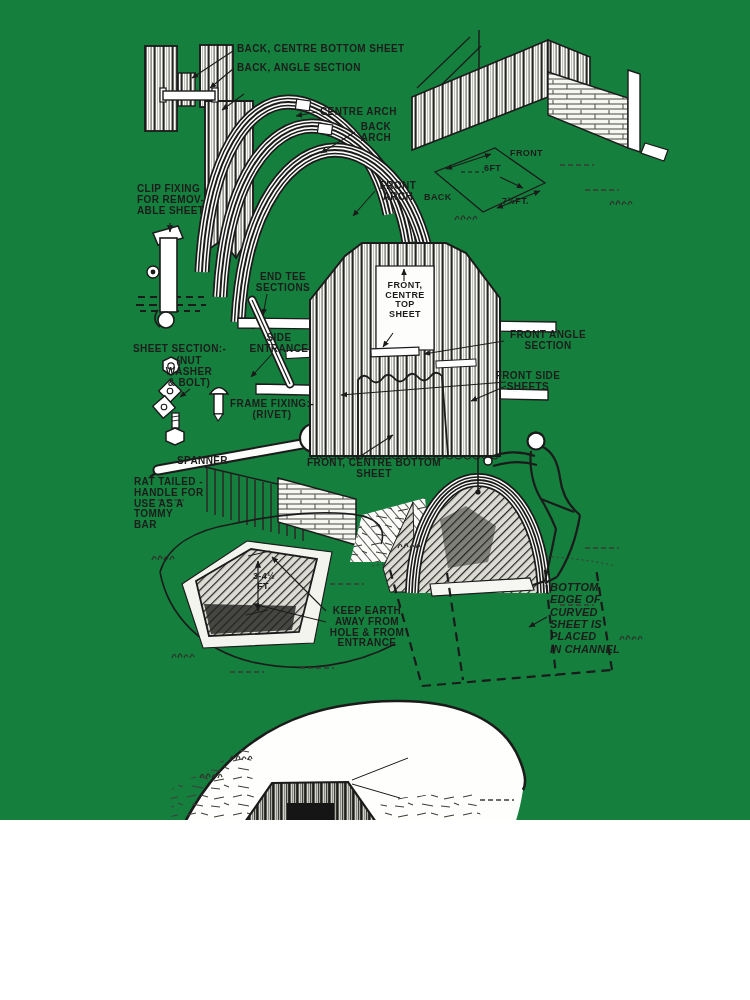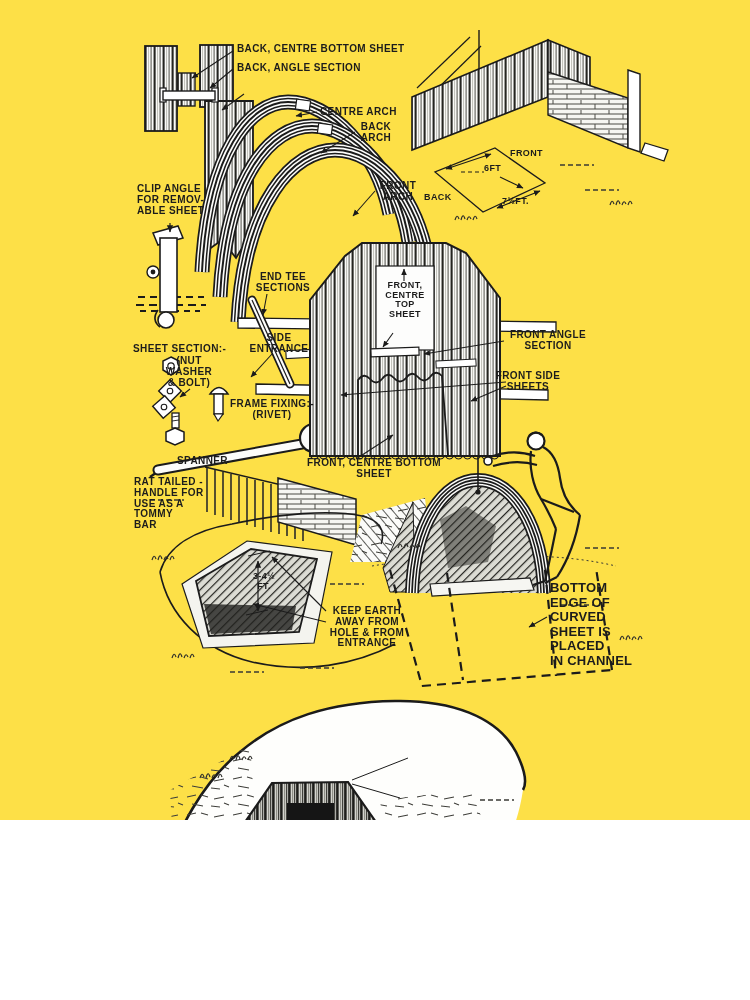--- a/index.html
+++ b/index.html
@@ -1,23 +1,23 @@
 <!DOCTYPE html>
 <html><head>
 <meta charset="utf-8">
 <style>
   html,body{margin:0;padding:0;background:#ffffff;}
-  .canvas{position:relative;width:750px;height:820px;background:#fde047;overflow:hidden;
+  .canvas{position:relative;width:750px;height:820px;background:#15803d;overflow:hidden;
           font-family:"Liberation Sans",sans-serif;}
   .art{position:absolute;left:0;top:0;}
   .lbl{position:absolute;font:600 10px/1.08 "Liberation Sans",sans-serif;color:#1c1c1c;
        letter-spacing:.4px;white-space:pre-line;}
   .c{text-align:center;}
   .s9{font-size:9px;}
-  .s85{font-size:13px;line-height:1.12;letter-spacing:.2px;}
+  .s85{font-size:11px;line-height:1.12;letter-spacing:.2px;font-style:italic;}
 </style>
 </head>
 <body>
 
 <div class="canvas">
 
 <svg class="art" width="750" height="1000" viewBox="0 0 750 1000">
   <defs>
     <pattern id="pCorr" width="9" height="12" patternUnits="userSpaceOnUse">
       <rect width="9" height="12" fill="#fbfbf9"></rect>
@@ -311,21 +311,21 @@
 <div class="lbl c" style="left:253px;top:272px;width:60px">END TEE
 SECTIONS</div>
 <div class="lbl c" style="left:246px;top:333px;width:66px">SIDE
 ENTRANCE</div>
 
 <div class="lbl s9" style="left:510px;top:149px">FRONT</div>
 <div class="lbl s9" style="left:484px;top:164px">6FT</div>
 <div class="lbl s9" style="left:424px;top:193px">BACK</div>
 <div class="lbl s9" style="left:502px;top:197px">7½FT.</div>
 
-<div class="lbl" style="left:137px;top:184px">CLIP ANGLE
+<div class="lbl" style="left:137px;top:184px">CLIP FIXING
 FOR REMOV-
 ABLE SHEET</div>
 <div class="lbl" style="left:133px;top:344px">SHEET SECTION:-</div>
 <div class="lbl c" style="left:160px;top:356px;width:58px">(NUT
 WASHER
 &amp; BOLT)</div>
 <div class="lbl c" style="left:228px;top:399px;width:88px">FRAME FIXING:-
 (RIVET)</div>
 <div class="lbl" style="left:177px;top:456px">SPANNER</div>
 <div class="lbl" style="left:134px;top:477px">RAT TAILED -

